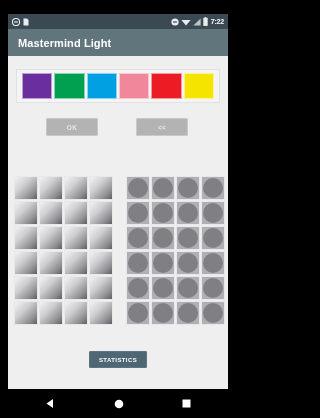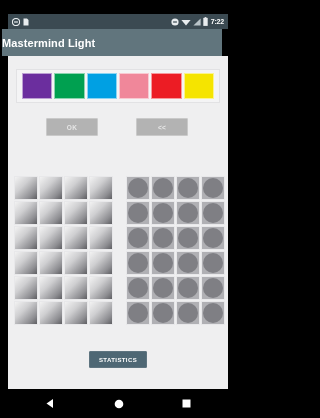--- a/index.html
+++ b/index.html
@@ -30,24 +30,25 @@
   .sicon { display:block; }
 
   #clock {
     color:#ffffff; font-size:7px; font-weight:bold;
     letter-spacing:-0.2px; margin-left:1px;
     line-height:1;
   }
 
   
   #app-bar {
-    position:absolute; left:2px; top:29px;
+    position:absolute; left:8px; top:29px;
     width:220px; height:27px;
     background:#61757d;
     display:flex; align-items:center;
+    padding-left:10px;
   }
   #app-title {
     color:#ffffff; font-size:11px; font-weight:bold;
     letter-spacing:0.1px;
   }
 
   
   #content {
     position:absolute; left:8px; top:56px;
     width:220px; height:333px;

